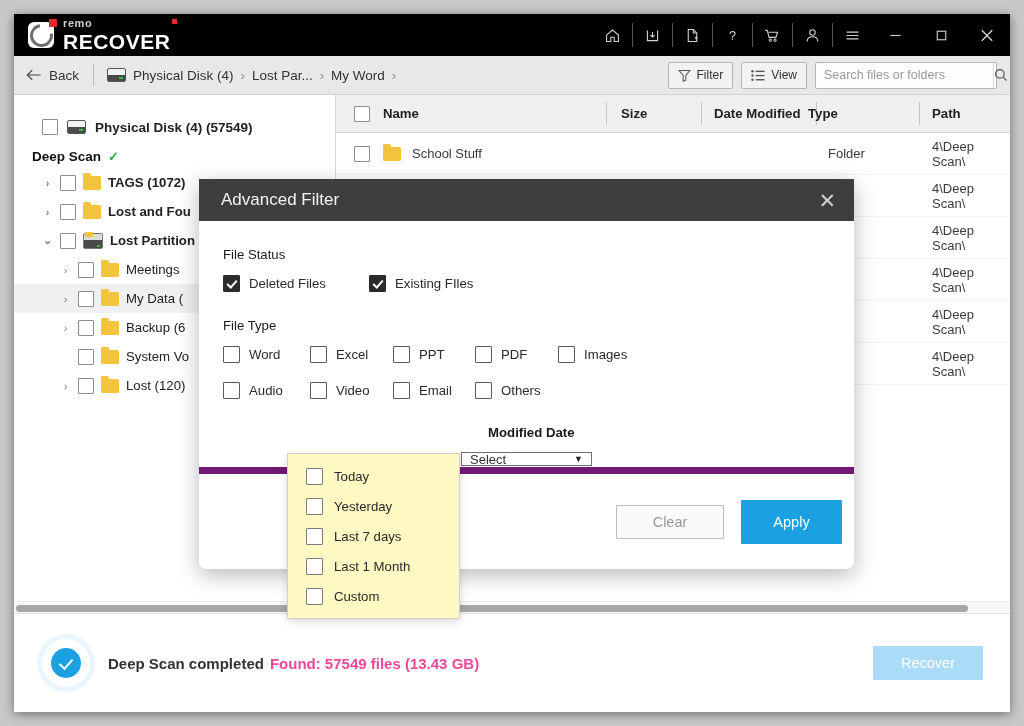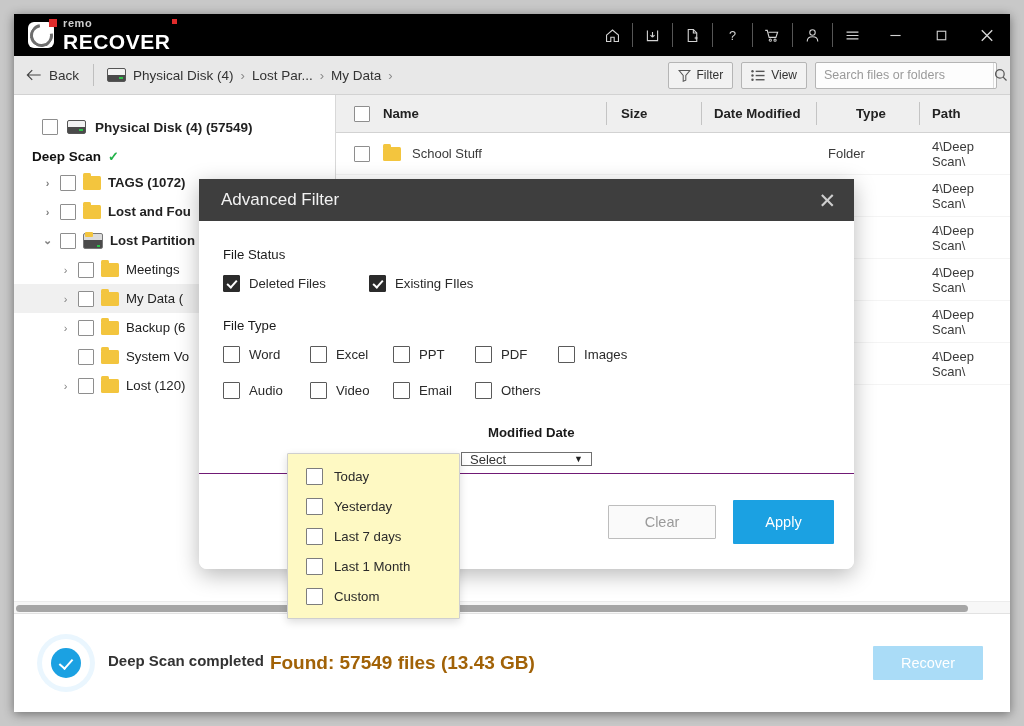--- a/index.html
+++ b/index.html
@@ -146,21 +146,21 @@
   .ring .inner{
     width:30px;height:30px;border-radius:50%;background:#1ba1e2;
     display:flex;align-items:center;justify-content:center;
   }
   .ring .inner::after{
     content:"";width:6px;height:11px;border:solid #fff;border-width:0 2.4px 2.4px 0;
     transform:rotate(42deg);margin-top:-2px;
   }
   .stat-lines{display:flex;flex-direction:row;gap:6px;}
   .stat-l1{font-size:15px;font-weight:bold;color:#333;}
-  .stat-l2{font-size:19px;font-weight:bold;color:#a16207;}
+  .stat-l2{font-size:15px;font-weight:bold;color:#ec4899;}
   .recover{
     margin-left:auto;margin-right:27px;width:110px;height:34px;background:#aadcf7;
     color:#ffffff;font-size:14.5px;display:flex;align-items:center;justify-content:center;
     border-radius:1px;
   }
 
   
   .overlay{position:absolute;left:0;top:0;right:0;bottom:0;pointer-events:none;}
   .dialog{
     position:absolute;left:185px;top:165px;width:655px;height:390px;
@@ -192,22 +192,22 @@
   .selbox{
     width:131px;height:14px;border:1px solid #707070;background:#fff;
     display:flex;align-items:center;padding:0 8px;font-size:13px;color:#333;box-sizing:border-box;
   }
   .selbox .arrow{margin-left:auto;font-size:9px;color:#222;}
   .fsrow{display:flex;align-items:center;gap:12px;margin-top:17px;}
   .fsbox{
     width:131px;height:25px;border:1px solid #707070;background:#fff;box-sizing:border-box;
   }
   .dlg-foot{
-    position:absolute;left:0;right:0;bottom:0;height:95px;border-top:1px solid #701a75;
-    display:flex;align-items:center;justify-content:flex-end;gap:17px;padding-right:20px;
+    position:absolute;left:0;right:0;bottom:0;height:95px;border-top:7px solid #701a75;
+    display:flex;align-items:center;justify-content:flex-end;gap:17px;padding-right:12px;
     border-radius:0 0 8px 8px;background:#fff;
   }
   .btn-clear{
     width:106px;height:32px;border:1px solid #bdbdbd;background:#fafafa;color:#9a9a9a;
     font-size:14.5px;display:flex;align-items:center;justify-content:center;border-radius:1px;
   }
   .btn-apply{
     width:101px;height:44px;background:#1ba1e2;color:#fff;
     font-size:14.5px;display:flex;align-items:center;justify-content:center;border-radius:1px;
   }
@@ -305,21 +305,21 @@
         </svg>
       <span>Back</span>
     </div>
     <div class="crumb-div"></div>
     <div class="crumbs">
       <span class="disk-ico"></span>
       <span>Physical Disk (4)</span>
       <span class="chev">›</span>
       <span>Lost Par...</span>
       <span class="chev">›</span>
-      <span>My Data</span>
+      <span>My Word</span>
       <span class="chev">›</span>
     </div>
 
     <div class="tools">
       <div class="tbtn">
         <svg width="13" height="13" viewBox="0 0 14 14">
             <path d="M1 1.5h12l-4.6 5.4V12l-2.8 1.2V6.9z" fill="none" stroke="#555" stroke-width="1.1"></path>
           </svg>
         <span>Filter</span>
       </div>
@@ -418,21 +418,21 @@
       <div class="lhead">
         <div class="cell" style="left:0;width:270px;padding-left:18px;">
           <span class="cb" style="margin-right:13px;"></span>
           <span>Name</span>
         </div>
         <div class="vdiv" style="left:270px;"></div>
         <div class="cell" style="left:285px;">Size</div>
         <div class="vdiv" style="left:365px;"></div>
         <div class="cell" style="left:378px;">Date Modified</div>
         <div class="vdiv" style="left:480px;"></div>
-        <div class="cell" style="left:520px;">Type</div>
+        <div class="cell" style="left:472px;">Type</div>
         <div class="vdiv" style="left:583px;"></div>
         <div class="cell" style="left:596px;">Path</div>
       </div>
 
       <div class="row">
         <div class="cell" style="left:0;padding-left:18px;">
           <span class="cb" style="margin-right:13px;"></span>
           <span class="folder" style="margin-right:11px;"></span>
           <span>School Stuff</span>
         </div>

